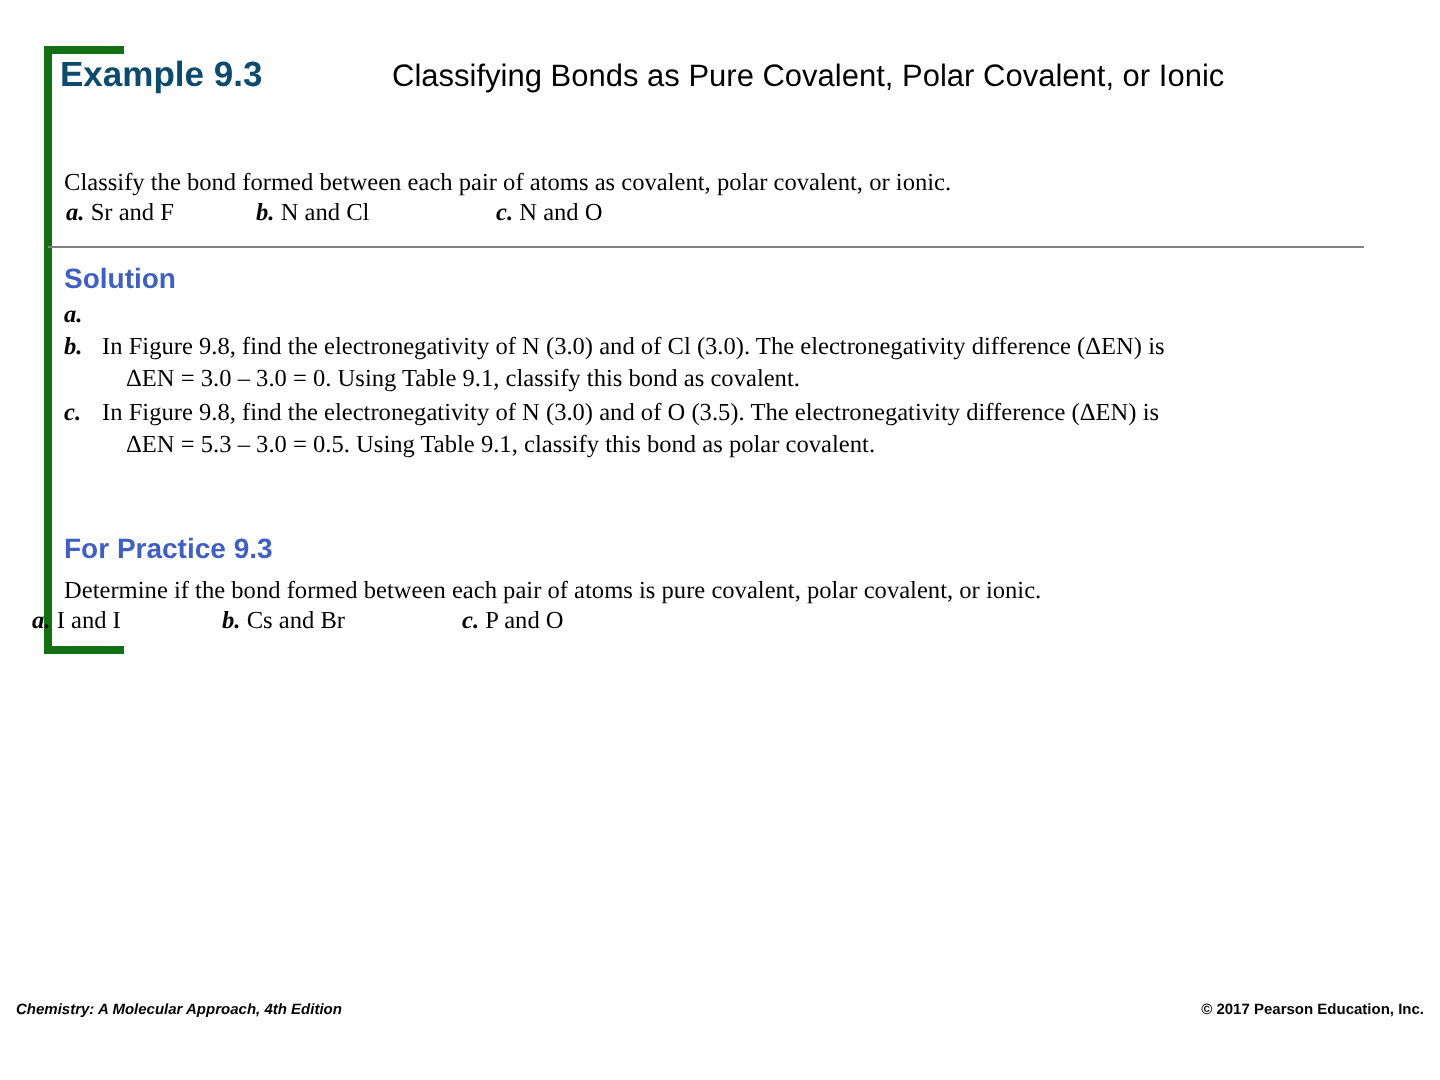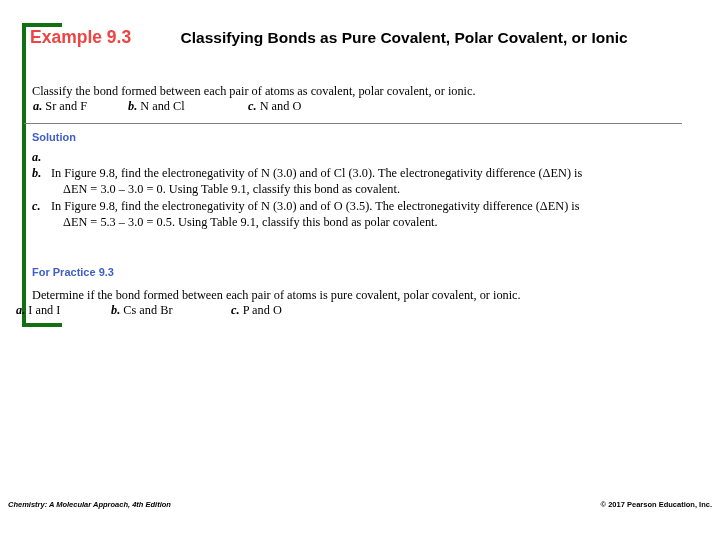--- a/index.html
+++ b/index.html
@@ -37,31 +37,31 @@
     left: 30px;
     top: 28px;
     width: 640px;
   }
   .hdr-row {
     display: flex;
     align-items: baseline;
     line-height: 1.08;
   }
   #example-number {
-    color: #ef4444;
+    color: #0c4a6e;
     font-family: "Liberation Sans", sans-serif;
     font-weight: bold;
     font-size: 17.5px;
     white-space: nowrap;
     margin-right: 7px;
   }
   #example-title {
     color: #000000;
     font-family: "Liberation Sans", sans-serif;
-    font-weight: bold;
+    font-weight: normal;
     font-size: 15.5px;
     line-height: 1.35;
     text-align: center;
     flex: 1;
   }
 
   
   .prompt-line {
     position: absolute;
     font-size: 12.3px;
@@ -96,21 +96,21 @@
     height: 1px;
     background: #808080;
   }
 
   
   .section-heading {
     position: absolute;
     color: #3f5fc4;
     font-family: "Liberation Sans", sans-serif;
     font-weight: bold;
-    font-size: 11px;
+    font-size: 14px;
     white-space: nowrap;
   }
   #solution-heading { left: 32px; top: 131px; }
   #practice-heading { left: 32px; top: 266px; }
 
   
   #solution-steps {
     position: absolute;
     left: 32px;
     top: 149px;

